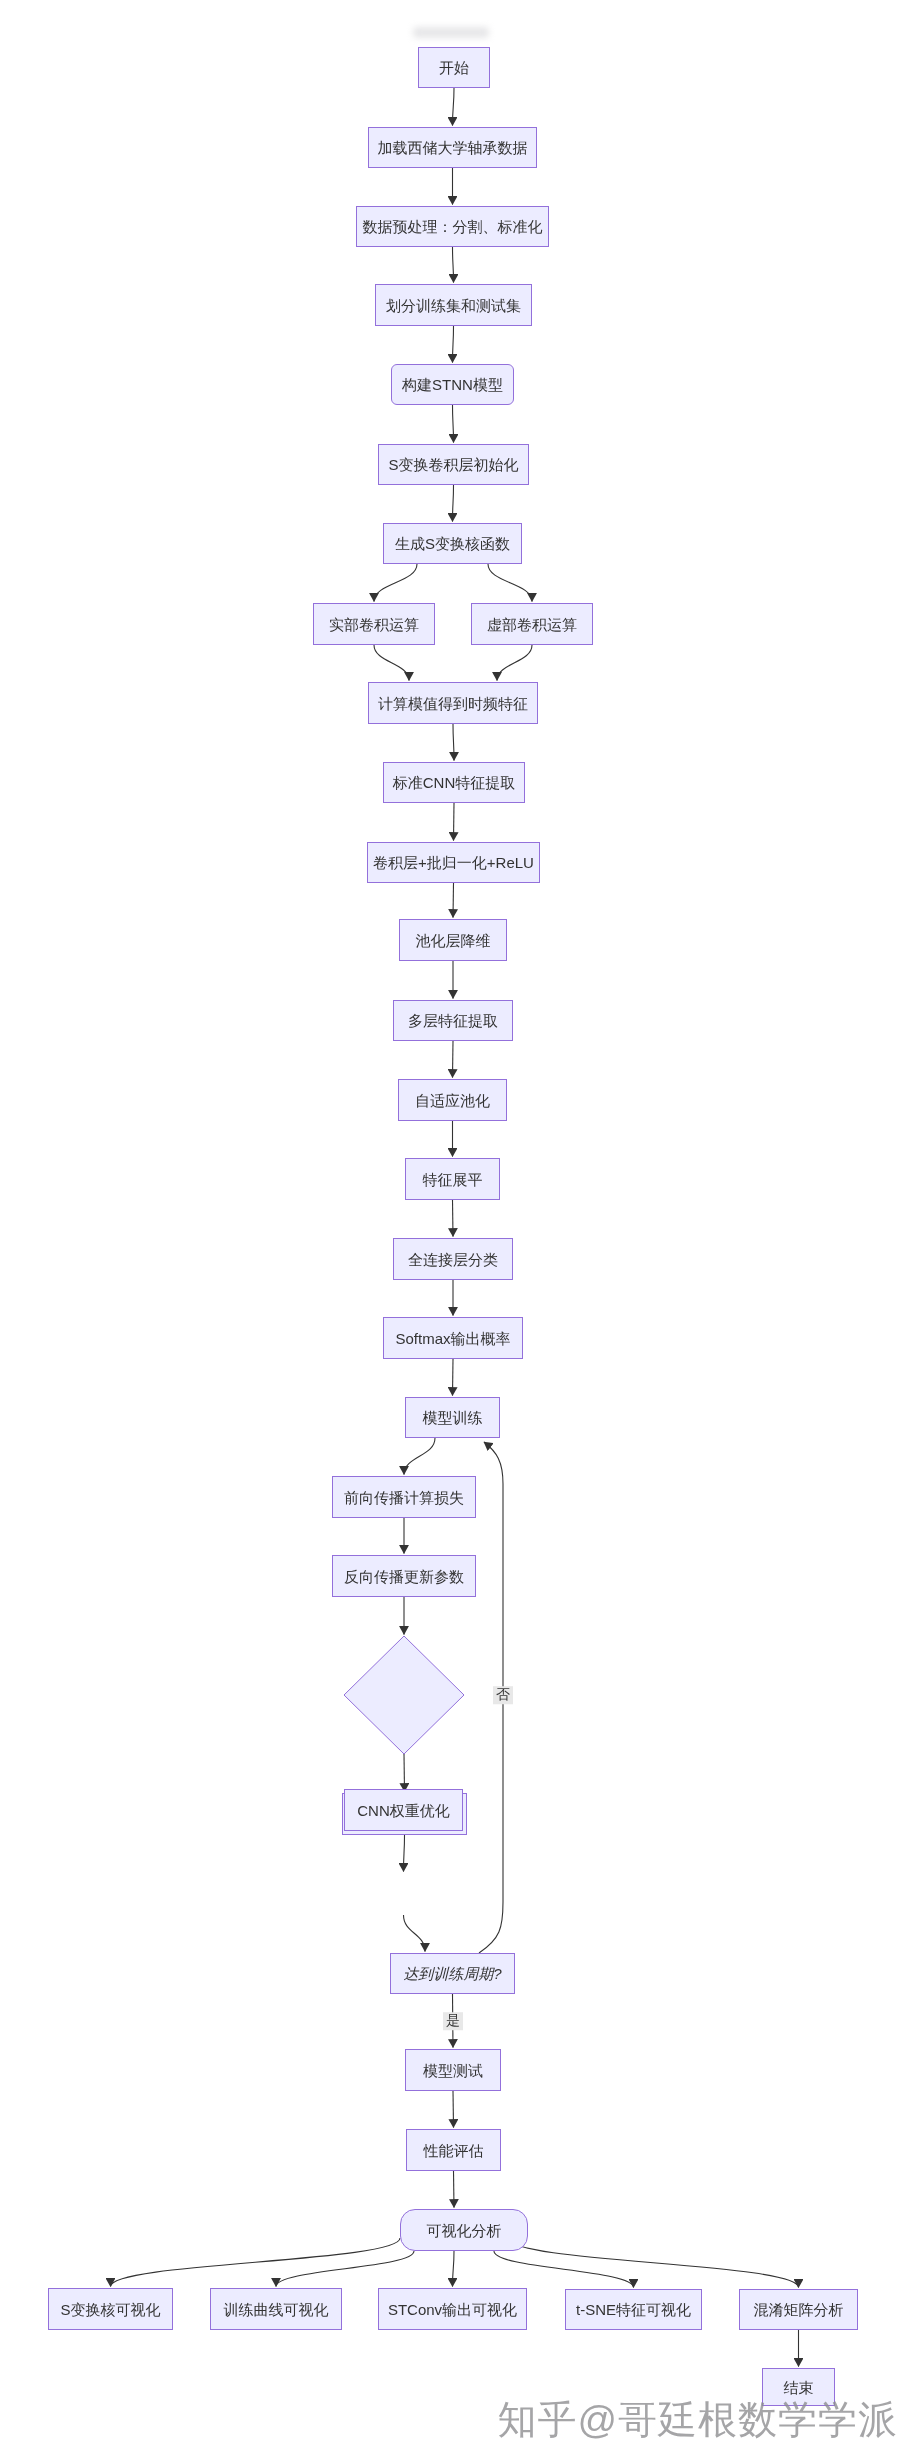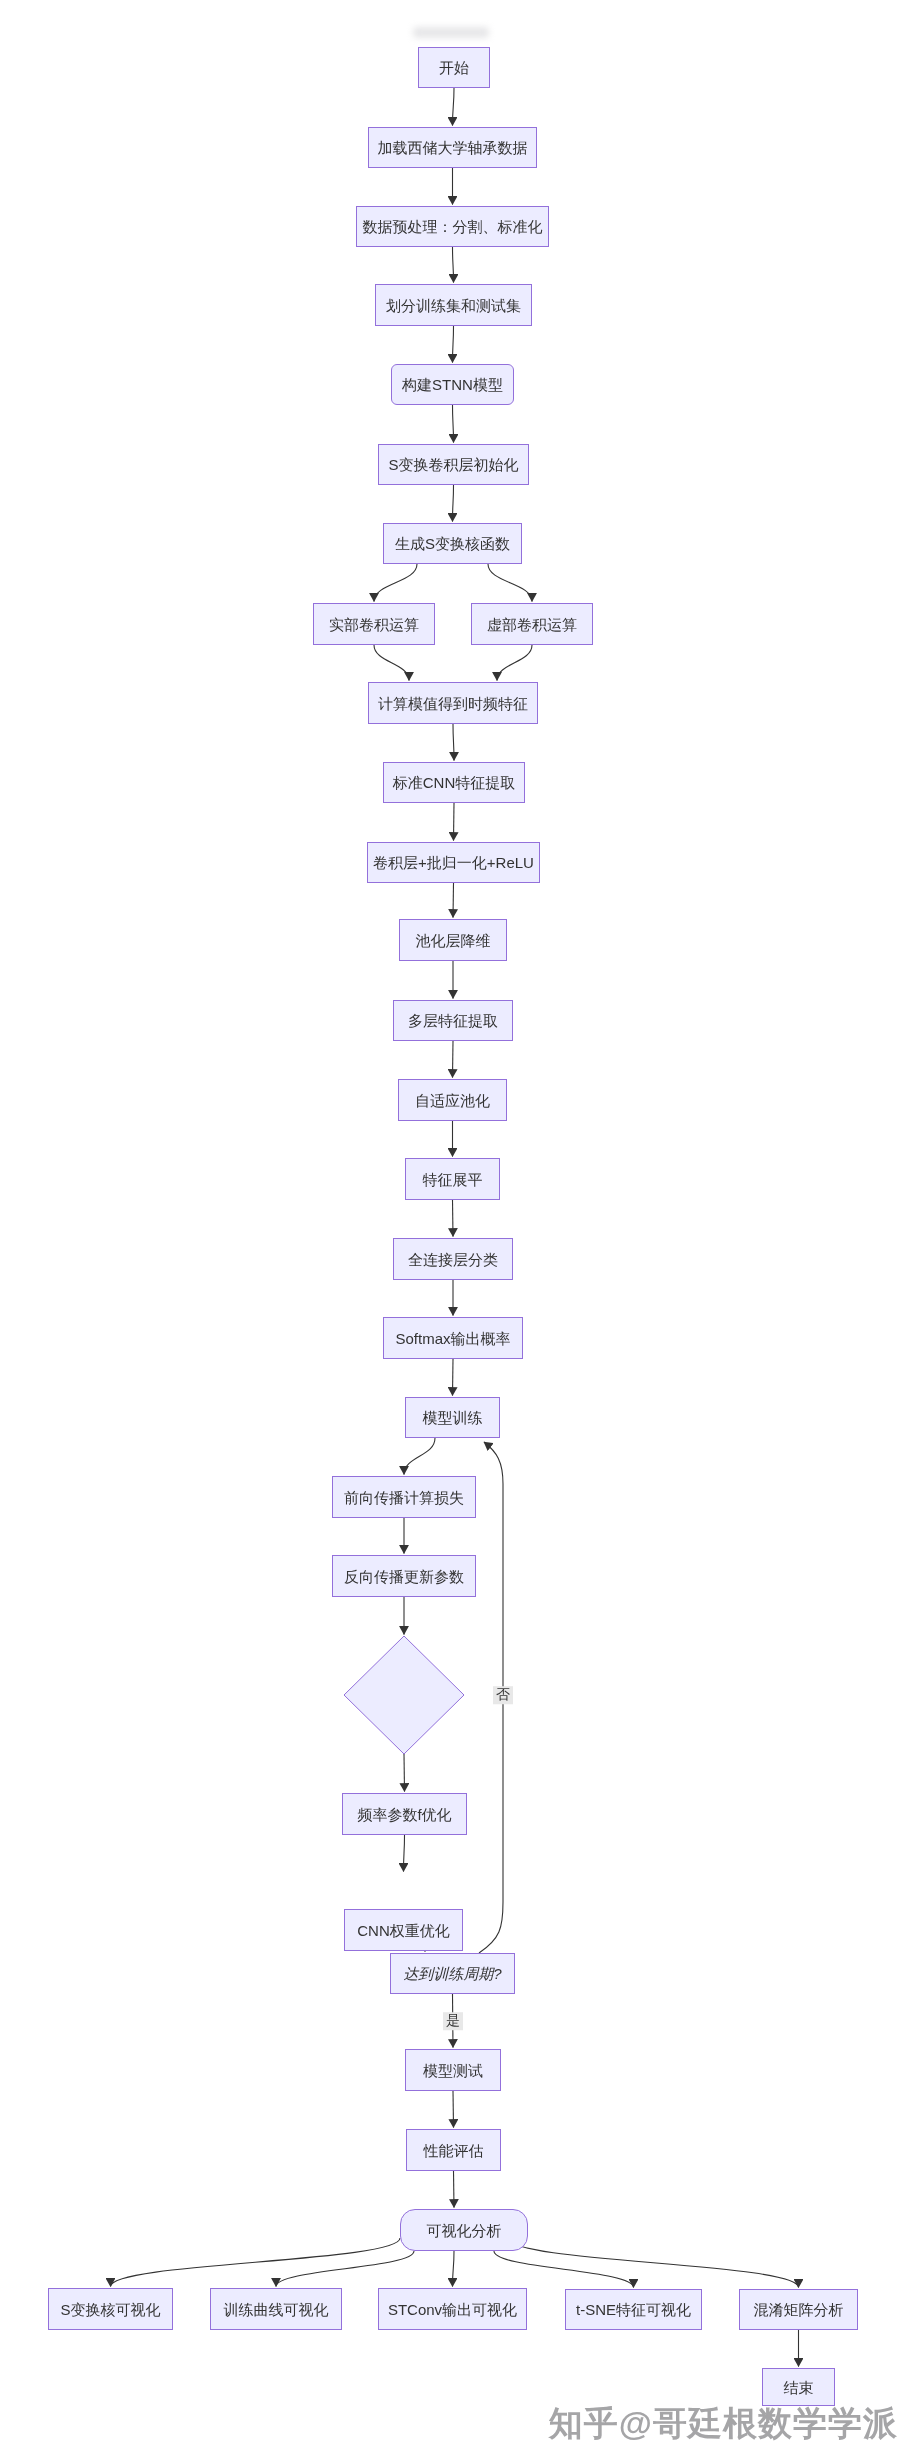--- a/index.html
+++ b/index.html
@@ -20,21 +20,21 @@
   .node.diamond{background:transparent;border:none;}
   .edge{fill:none;stroke:var(--edge,#333333);stroke-width:1.1px;}
   .shape{fill:var(--node-fill,#ECECFF);stroke:var(--node-border,#9370DB);stroke-width:1px;}
   .edge-label{
     position:absolute;transform:translate(-50%,-50%);
     background:var(--label-bg,#e8e8e8);color:var(--text,#333333);
     font-size:14px;padding:0 3px;line-height:1.25;
   }
   .watermark{
     position:absolute;right:8px;bottom:10px;z-index:3;
-    font-size:34px;letter-spacing:1px;font-weight:700;
+    font-size:39px;letter-spacing:1px;font-weight:400;
     color:#8f8f92;opacity:0.8;text-align:center;
   }
   .smudge{
     position:absolute;left:413px;top:27px;width:76px;height:11px;z-index:0;
     background:rgba(185,185,192,0.35);border-radius:4px;filter:blur(3px);
   }
 </style>
 </head>
 <body>
 
@@ -105,21 +105,21 @@
       <div class="node" style="left: 399px; top: 919px; width: 108px; height: 42px;">池化层降维</div>
       <div class="node" style="left: 393px; top: 1000px; width: 120px; height: 41px;">多层特征提取</div>
       <div class="node" style="left: 398px; top: 1079px; width: 109px; height: 42px;">自适应池化</div>
       <div class="node" style="left: 405px; top: 1158px; width: 95px; height: 42px;">特征展平</div>
       <div class="node" style="left: 393px; top: 1238px; width: 120px; height: 42px;">全连接层分类</div>
       <div class="node" style="left: 383px; top: 1317px; width: 140px; height: 42px;">Softmax输出概率</div>
       <div class="node" style="left: 405px; top: 1397px; width: 95px; height: 41px;">模型训练</div>
       <div class="node" style="left: 332px; top: 1476px; width: 144px; height: 42px;">前向传播计算损失</div>
       <div class="node" style="left: 332px; top: 1555px; width: 144px; height: 42px;">反向传播更新参数</div>
       <div class="node" style="left: 342px; top: 1793px; width: 125px; height: 42px;">频率参数f优化</div>
-      <div class="node" style="left: 344px; top: 1909px; width: 119px; height: 42px; text-align: center;">CNN权重优化</div>
+      <div class="node" style="left: 344px; top: 1789px; width: 119px; height: 42px; text-align: center;">CNN权重优化</div>
       <div class="node" style="left: 390px; top: 1953px; width: 125px; height: 41px; font-style: italic;">达到训练周期?</div>
       <div class="node" style="left: 405px; top: 2049px; width: 96px; height: 42px;">模型测试</div>
       <div class="node" style="left: 406px; top: 2129px; width: 95px; height: 42px;">性能评估</div>
       <div class="node" style="left: 400px; top: 2209px; width: 128px; height: 42px; border-radius: 15px;">可视化分析</div>
       <div class="node" style="left: 48px; top: 2288px; width: 125px; height: 42px;">S变换核可视化</div>
       <div class="node" style="left: 210px; top: 2288px; width: 132px; height: 42px;">训练曲线可视化</div>
       <div class="node" style="left: 378px; top: 2288px; width: 149px; height: 42px;">STConv输出可视化</div>
       <div class="node" style="left: 565px; top: 2289px; width: 137px; height: 41px;">t-SNE特征可视化</div>
       <div class="node" style="left: 739px; top: 2289px; width: 119px; height: 41px;">混淆矩阵分析</div>
       <div class="node" style="left: 762px; top: 2368px; width: 73px; height: 38px;">结束</div>

